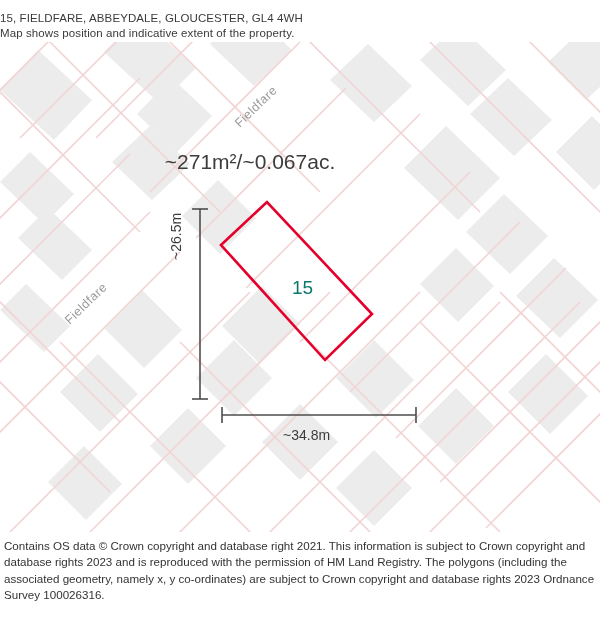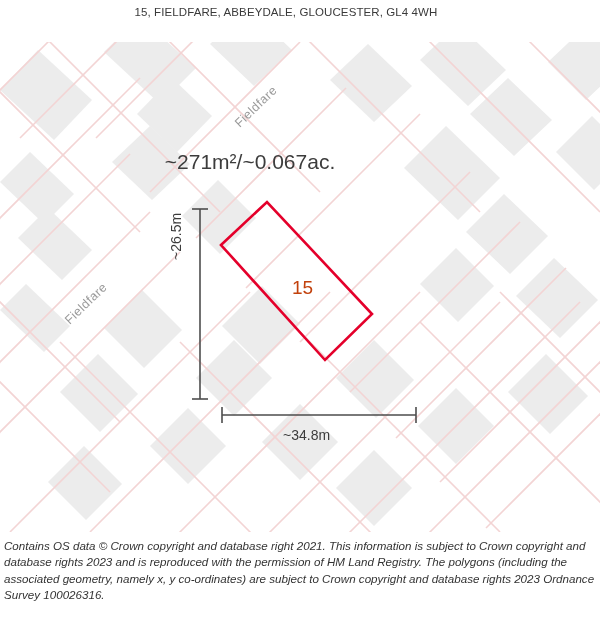--- a/index.html
+++ b/index.html
@@ -19,22 +19,22 @@
     width: 600px;
     height: 625px;
   }
   
   .header {
     position: absolute;
     top: 0;
     left: 0;
     width: 572px;
     height: 42px;
-    text-align: center;
-    padding-top: 5px;
+    text-align: left;
+    padding-top: 11px;
     box-sizing: border-box;
   }
   .header .title {
     font-size: 11.5px;
     color: #3a3a3a;
     line-height: 15px;
     letter-spacing: 0.1px;
   }
   .header .subtitle {
     font-size: 11.5px;
@@ -81,21 +81,21 @@
     width: 500px;
     text-align: center;
     font-size: 21px;
     color: #3c3c3c;
   }
   .plot-number {
     position: absolute;
     left: 292px;
     top: 235px;
     font-size: 19px;
-    color: #c2410c;
+    color: #0f766e;
   }
   .dim-vertical {
     position: absolute;
     left: 168px;
     top: 218px;
     font-size: 14px;
     color: #3c3c3c;
     transform: rotate(-90deg);
     transform-origin: left top;
     white-space: nowrap;
@@ -112,30 +112,30 @@
   .footer {
     position: absolute;
     left: 0;
     top: 534px;
     width: 600px;
     padding: 4px 4px 0 4px;
     box-sizing: border-box;
     font-size: 11.6px;
     line-height: 16.4px;
     color: #333333;
-    font-style: italic;
   }
 </style>
 </head>
 <body>
 
 <div class="page">
 
   <div class="header">
     <div class="title">15, FIELDFARE, ABBEYDALE, GLOUCESTER, GL4 4WH</div>
+    <div class="subtitle">Map shows position and indicative extent of the property.</div>
   </div>
 
   <div class="map">
     <svg width="600" height="490" viewBox="0 0 600 490">
 
       <rect x="0" y="0" width="600" height="490" fill="#ffffff"></rect>
 
       <g>
 
         <polygon points="0,48 38,8 92,58 54,98" fill="#ececec"></polygon>

